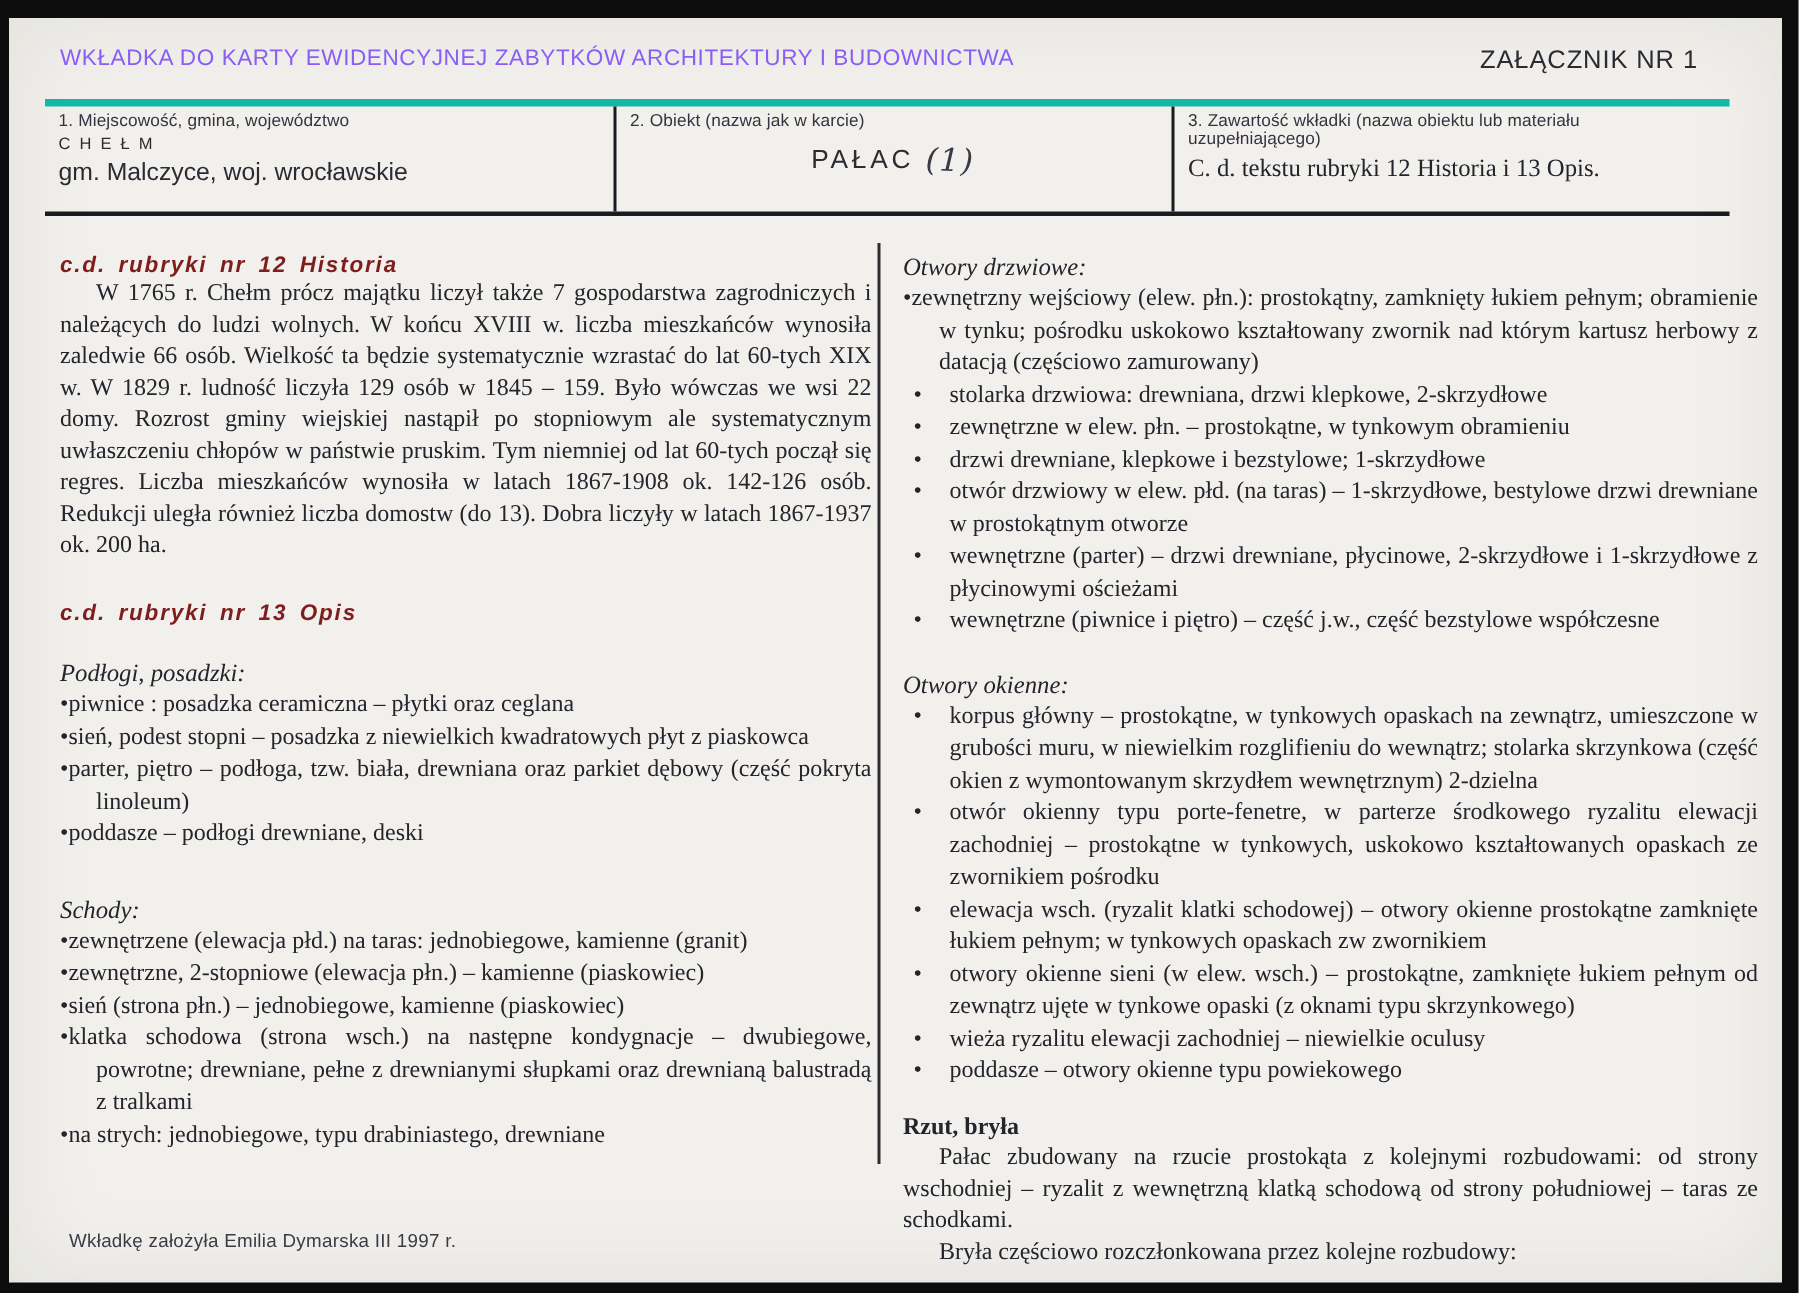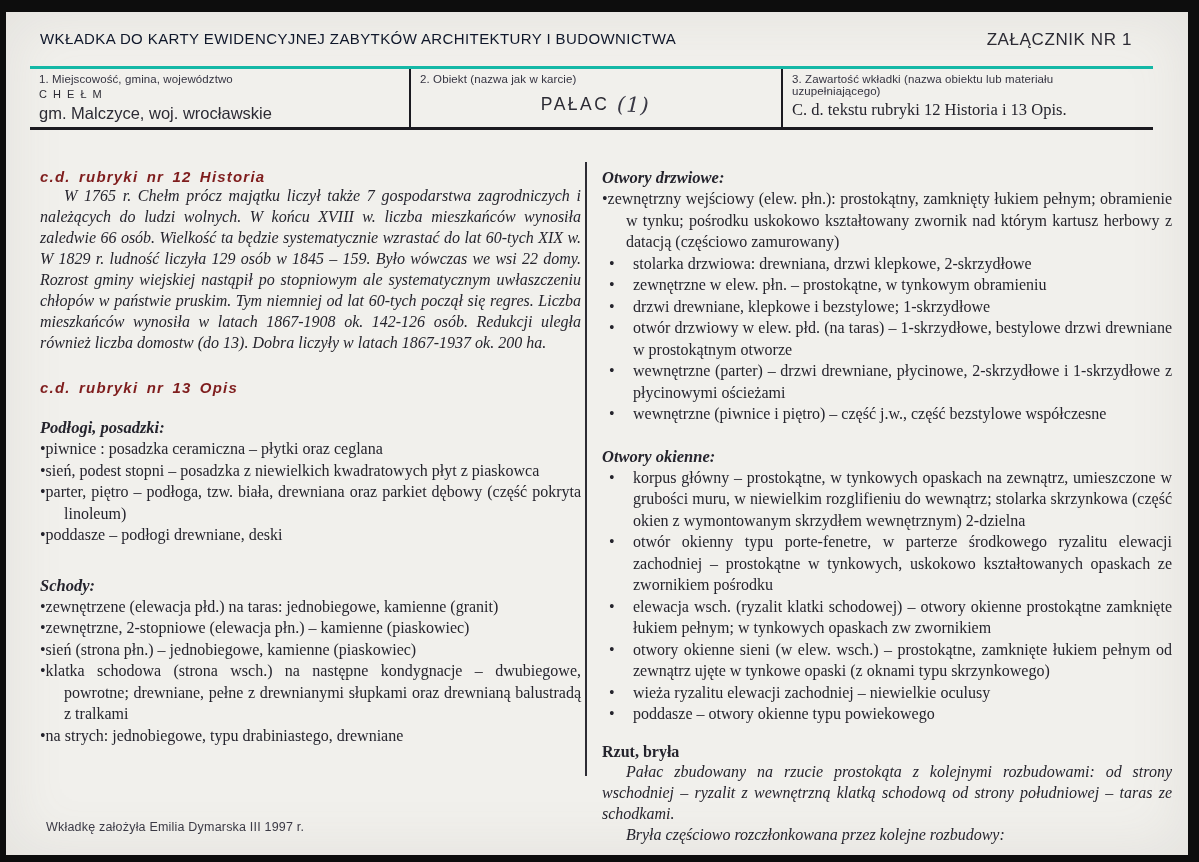--- a/index.html
+++ b/index.html
@@ -12,32 +12,32 @@
   }
   .paper{
     position:absolute;left:6px;top:12px;width:1182px;height:843px;
     background:#f1f0ec;
     box-shadow:inset 0 0 60px rgba(120,115,105,.12);
   }
   
   .doc-title{
     position:absolute;left:34px;top:18px;
     font-family:"Liberation Sans",sans-serif;
-    font-size:15px;letter-spacing:.4px;color:#0f172a;
+    font-size:15px;letter-spacing:.4px;color:#8b5cf6;
     white-space:nowrap;
   }
   .attachment{
     position:absolute;right:56px;top:18px;
     font-family:"Liberation Sans",sans-serif;
     font-size:17px;letter-spacing:.6px;color:#2c2b34;
   }
   
   .head-table{
-    position:absolute;left:24px;top:54px;width:1123px;height:64px;
-    border-top:3px solid #14b8a6;border-bottom:3px solid #1b1a20;
+    position:absolute;left:24px;top:54px;width:1123px;height:78px;
+    border-top:5px solid #14b8a6;border-bottom:3px solid #1b1a20;
     display:flex;box-sizing:border-box;
   }
   .head-box{box-sizing:border-box;padding:4px 10px 2px 9px;}
   .head-box.b1{width:379px;}
   .head-box.b2{width:372px;border-left:2px solid #1b1a20;}
   .head-box.b3{flex:1;border-left:2px solid #1b1a20;}
   .head-label{
     font-family:"Liberation Sans",sans-serif;
     font-size:11.5px;color:#343340;letter-spacing:.1px;
   }
@@ -73,32 +73,32 @@
     background:#2e2d35;
   }
   .h-italic-sans{
     font-family:"Liberation Sans",sans-serif;
     font-style:italic;font-size:15px;font-weight:700;
     letter-spacing:1.2px;word-spacing:3px;color:#7f1d1d;
     margin:0;
   }
   .h-serif-bi{
     font-family:"Liberation Serif",serif;
-    font-weight:700;font-style:italic;font-size:16.5px;color:#25242d;
+    font-weight:400;font-style:italic;font-size:16.5px;color:#25242d;
     margin:0;
   }
   .h-serif-b{
     font-family:"Liberation Serif",serif;
     font-weight:700;font-size:16px;color:#25242d;margin:0;
   }
   p.body{
     font-size:16px;line-height:21px;text-align:justify;
     margin:0;color:#25242d;
   }
-  p.indent{text-indent:24px;font-style:italic;}
+  p.indent{text-indent:24px;}
   ul.plain{list-style:none;margin:0;padding:0;}
   li.it{
     font-size:16px;line-height:21.5px;text-align:justify;color:#25242d;
   }
   
   li.tight{padding-left:24px;text-indent:-24px;}
   li.tight::before{content:"\2022";}
   
   li.sp{position:relative;padding-left:31px;}
   li.sp::before{content:"\2022";position:absolute;left:7px;top:0;}

